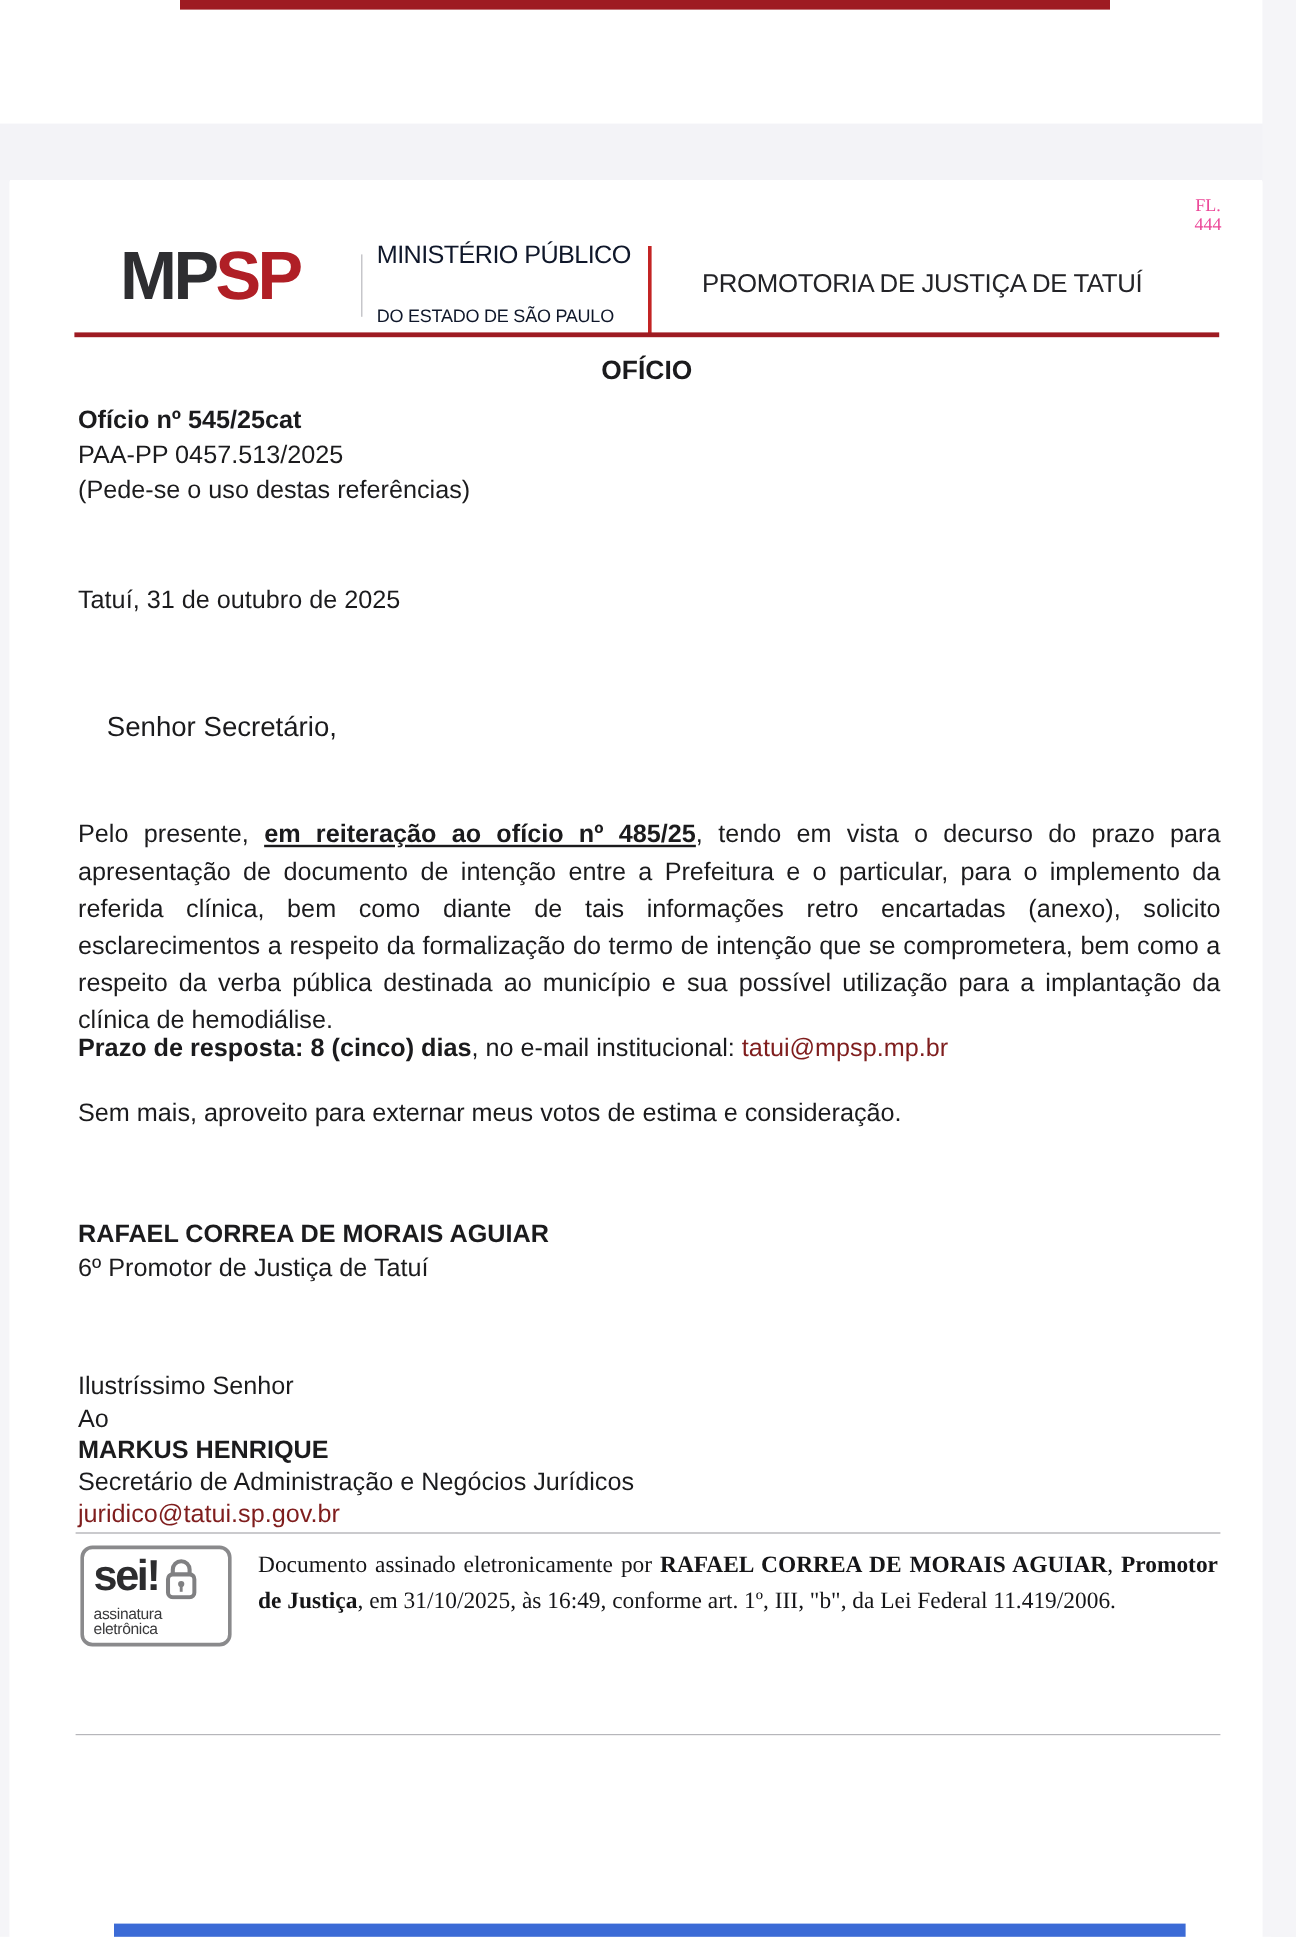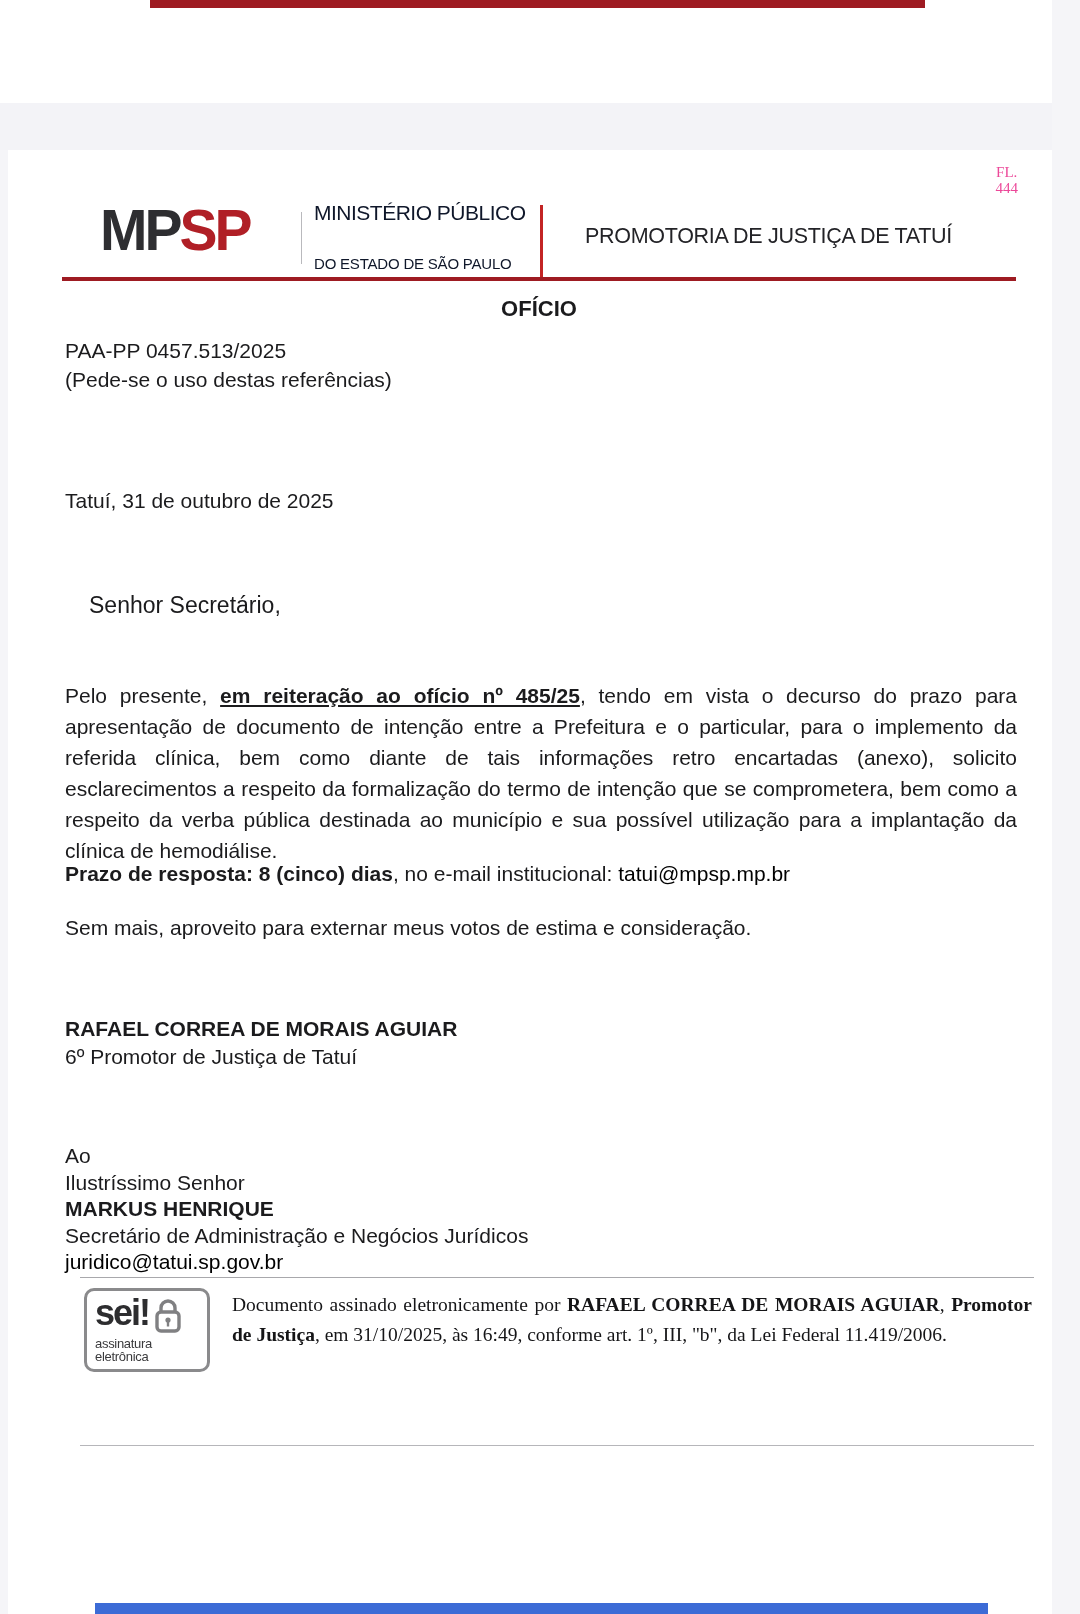--- a/index.html
+++ b/index.html
@@ -25,27 +25,27 @@
   .red-rule{position:absolute;left:54px;top:127px;width:954px;height:4px;background:#9e1b22;}
   .doc-title{position:absolute;left:54px;top:146px;width:954px;text-align:center;font-size:22px;font-weight:bold;}
   .ref-block{position:absolute;left:57px;top:186px;font-size:21px;line-height:29px;}
   .ref-block .b{font-weight:bold;}
   .dateline{position:absolute;left:57px;top:339px;font-size:21px;}
   .salutation{position:absolute;left:57px;top:442px;font-size:23px;font-weight:normal;margin-left:24px;}
   .body-par{position:absolute;left:57px;top:530px;width:952px;font-size:21px;line-height:31px;text-align:justify;}
   .emph{font-weight:bold;text-decoration:underline;}
   .deadline{position:absolute;left:57px;top:712px;font-size:21px;}
   .deadline .b{font-weight:bold;}
-  .link{color:#000000;text-decoration:none;cursor:pointer;text-align:right;}
+  .link{color:#7f1d1d;text-decoration:none;cursor:pointer;text-align:right;}
   .closing{position:absolute;left:57px;top:766px;font-size:21px;}
   .signer{position:absolute;left:57px;top:865px;font-size:21px;line-height:28px;}
   .signer .name{font-weight:bold;}
   .addressee{position:absolute;left:57px;top:993px;font-size:21px;line-height:26.5px;}
   .addressee .name{font-weight:bold;}
-  .sig-table{position:absolute;left:72px;top:1127px;width:954px;border-top:1px solid #a8a8ac;border-bottom:1px solid #b6b6ba;height:167px;}
+  .sig-table{position:absolute;left:55px;top:1127px;width:954px;border-top:1px solid #a8a8ac;border-bottom:1px solid #b6b6ba;height:167px;}
   .sei-box{position:absolute;left:4px;top:10px;width:126px;height:84px;border:3px solid #8a8a8c;border-radius:10px;background:#ffffff;padding:4px 6px 2px 8px;box-sizing:border-box;}
   .sei-row{display:flex;align-items:flex-start;}
   .sei-word{font-size:36px;font-weight:bold;color:#2d2d2f;letter-spacing:-2px;line-height:36px;}
   .sei-lock{margin-left:6px;margin-top:4px;}
   .sei-sub{font-size:13px;line-height:13px;color:#3a3a3c;letter-spacing:-0.3px;}
   .sig-text{position:absolute;left:152px;top:12px;width:800px;font-family:"Liberation Serif",serif;font-size:19.5px;line-height:30px;text-align:justify;color:#151517;}
   .sig-text .b{font-weight:bold;}
   .bottom-blue-bar{position:absolute;left:95px;top:1603px;width:893px;height:11px;background:#3c6bd6;}
 </style>
 </head>
@@ -69,42 +69,43 @@
     <div class="l1">MINISTÉRIO PÚBLICO</div>
     <div class="l2">DO ESTADO DE SÃO PAULO</div>
   </div>
   <div class="hdr-redline"></div>
   <div class="hdr-unit">PROMOTORIA DE JUSTIÇA DE TATUÍ</div>
   <div class="red-rule"></div>
 
   <div class="doc-title">OFÍCIO</div>
 
   <div class="ref-block">
+    <div class="b">Ofício nº 545/25cat</div>
     <div>PAA-PP 0457.513/2025</div>
     <div>(Pede-se o uso destas referências)</div>
   </div>
 
   <div class="dateline">Tatuí, 31 de outubro de 2025</div>
 
   <div class="salutation">Senhor Secretário,</div>
 
   <div class="body-par"><span>Pelo presente, </span><span class="emph">em reiteração ao ofício nº 485/25</span><span>, tendo em vista o decurso do prazo para apresentação de documento de intenção entre a Prefeitura e o particular, para o implemento da referida clínica, bem como diante de tais informações retro encartadas (anexo), solicito esclarecimentos a respeito da formalização do termo de intenção que se comprometera, bem como a respeito da verba pública destinada ao município e sua possível utilização para a implantação da clínica de hemodiálise.</span></div>
 
   <div class="deadline"><span class="b">Prazo de resposta: 8 (cinco) dias</span><span>, no e-mail institucional: </span><span class="link">tatui@mpsp.mp.br</span></div>
 
   <div class="closing">Sem mais, aproveito para externar meus votos de estima e consideração.</div>
 
   <div class="signer">
     <div class="name">RAFAEL CORREA DE MORAIS AGUIAR</div>
     <div>6º Promotor de Justiça de Tatuí</div>
   </div>
 
   <div class="addressee">
+    <div>Ilustríssimo Senhor</div>
     <div>Ao</div>
-    <div>Ilustríssimo Senhor</div>
     <div class="name">MARKUS HENRIQUE</div>
     <div>Secretário de Administração e Negócios Jurídicos</div>
     <div><span class="link">juridico@tatui.sp.gov.br</span></div>
   </div>
 
   <div class="sig-table">
     <div class="sei-box">
       <div class="sei-row">
         <span class="sei-word">sei!</span>
         <span class="sei-lock">

